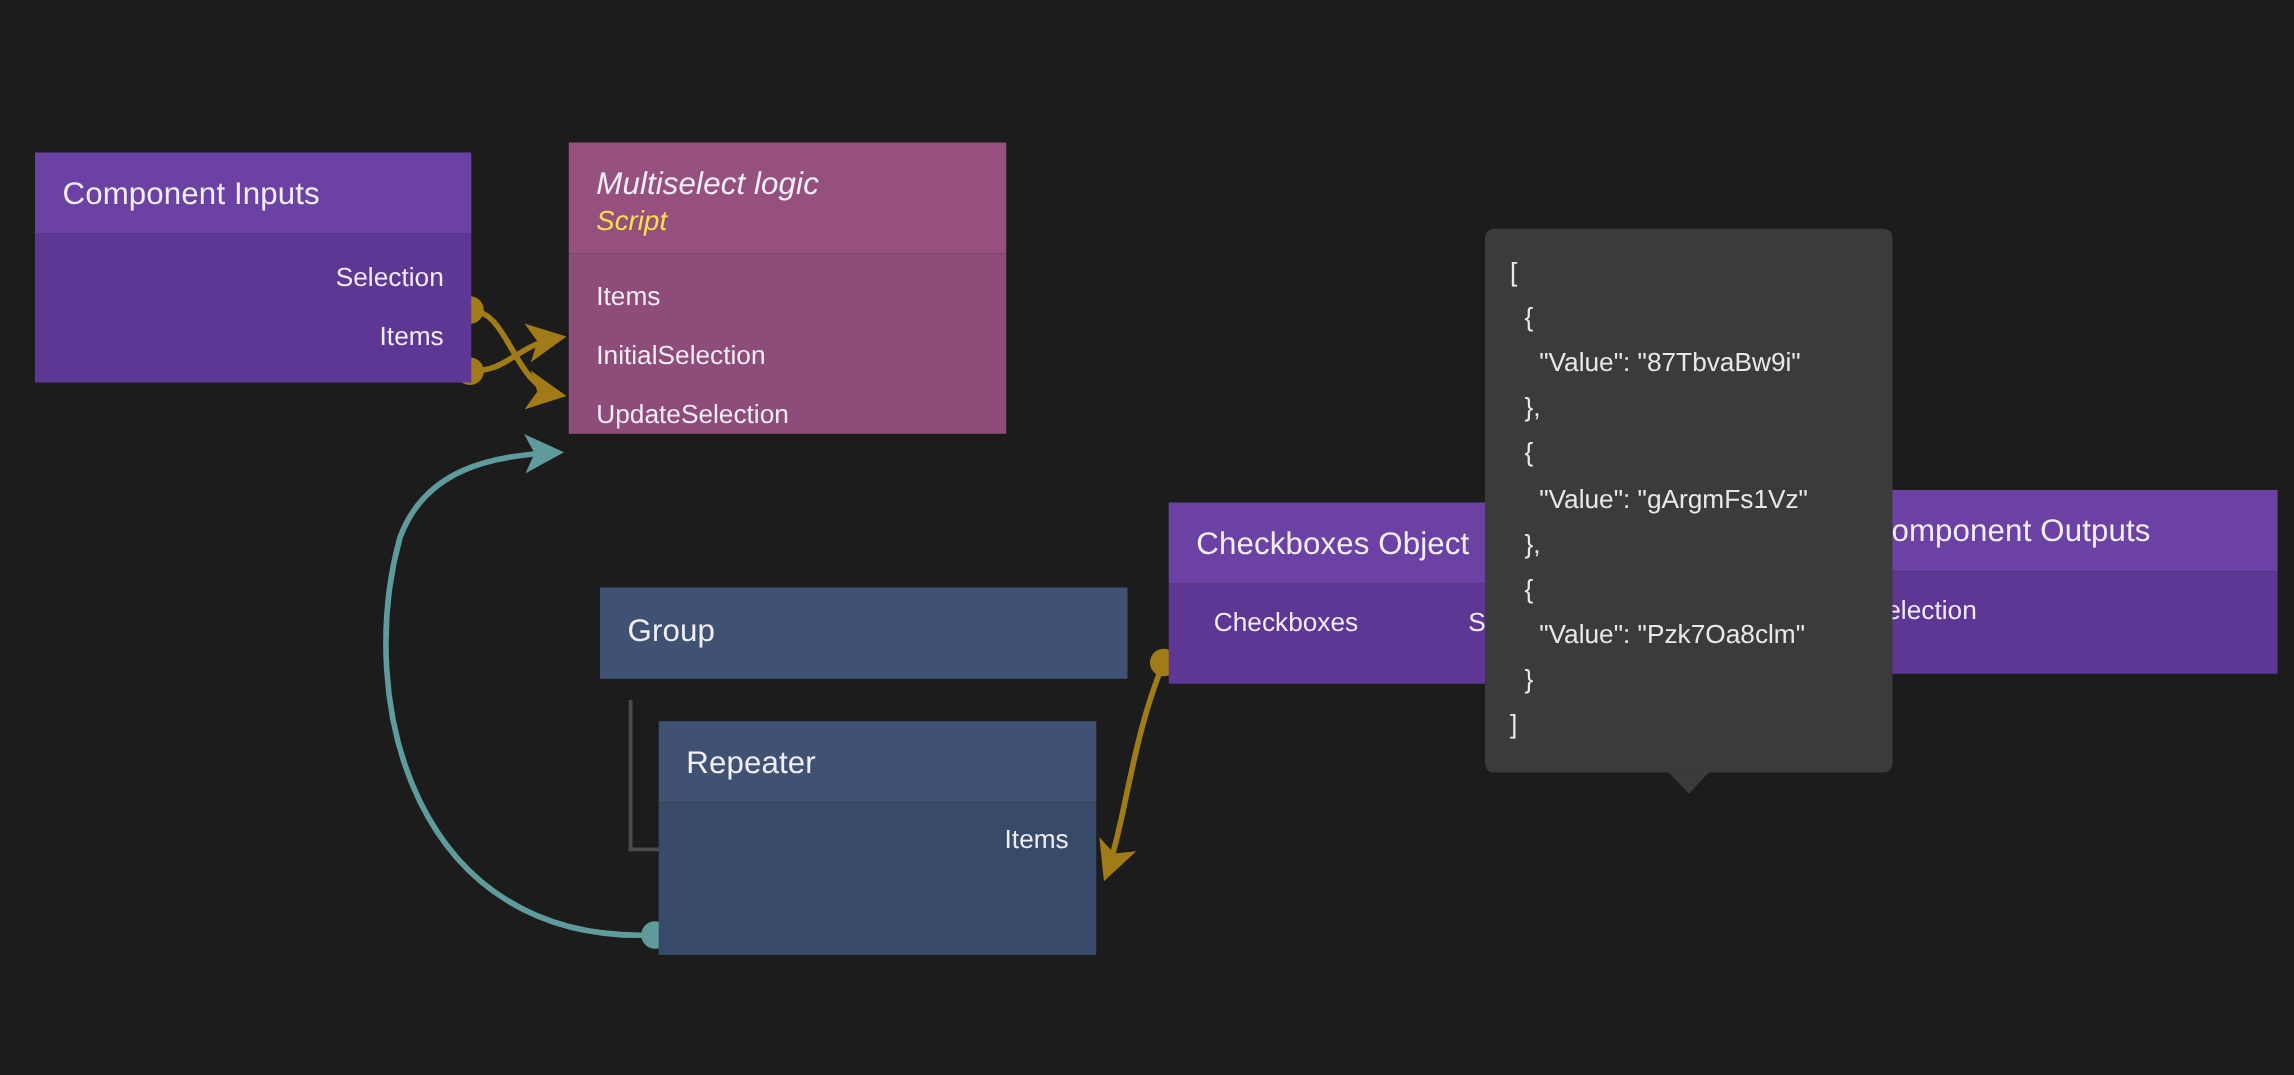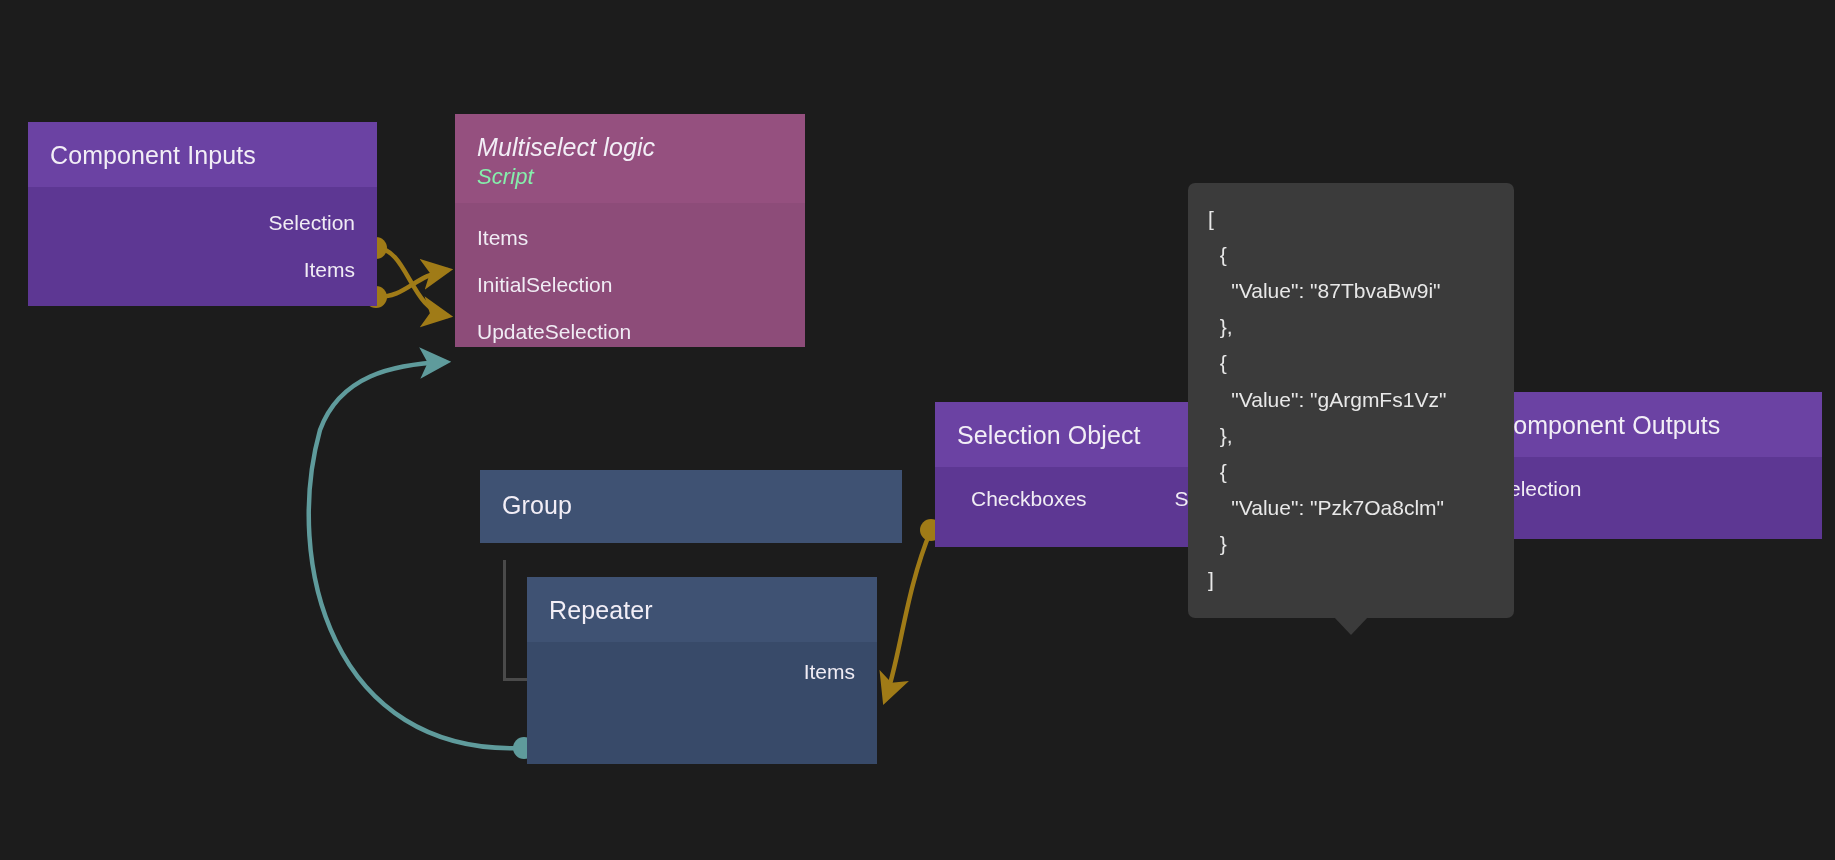--- a/index.html
+++ b/index.html
@@ -55,21 +55,21 @@
     color: #f2eef6;
     font-size: 25px;
     line-height: 1.08;
     letter-spacing: 0.1px;
     white-space: nowrap;
     overflow: hidden;
   }
   .node-subtitle {
     display: block;
     font-size: 22px;
-    color: #86efac;
+    color: #fde047;
     margin-top: 4px;
     line-height: 1.1;
   }
   .node-body {
     box-sizing: border-box;
     position: relative;
   }
   .port-row {
     position: relative;
     height: 47px;
@@ -239,21 +239,21 @@
   <div class="node blue" id="node-repeater">
     <div class="node-header">Repeater</div>
     <div class="node-body">
       <div class="port-row out">
         <span class="port-label">Items</span>
       </div>
     </div>
   </div>
 
   <div class="node purple" id="node-component-object">
-    <div class="node-header">Selection Object</div>
+    <div class="node-header">Checkboxes Object</div>
     <div class="node-body">
       <div class="port-row both">
         <span class="port-label">Checkboxes</span>
         <span class="port-label">Selection</span>
       </div>
     </div>
   </div>
 
   <div class="node purple" id="node-component-outputs">
     <div class="node-header">Component Outputs</div>

